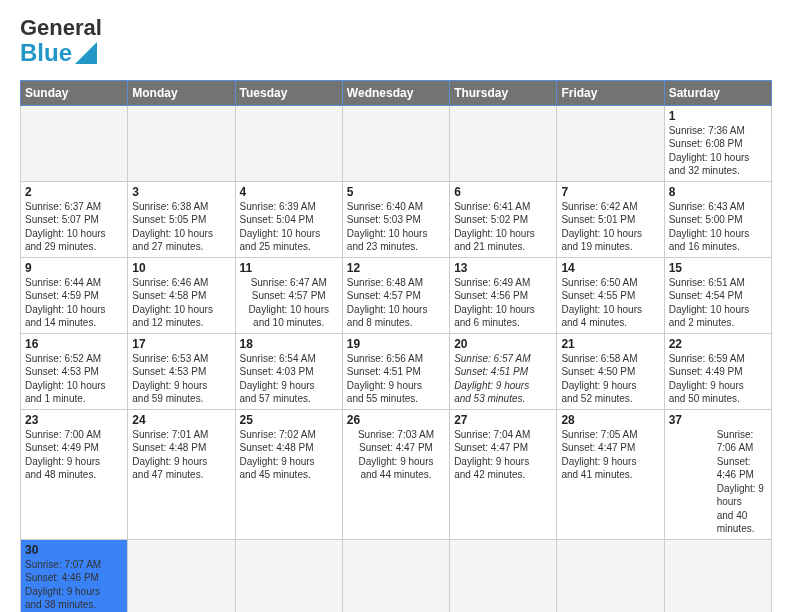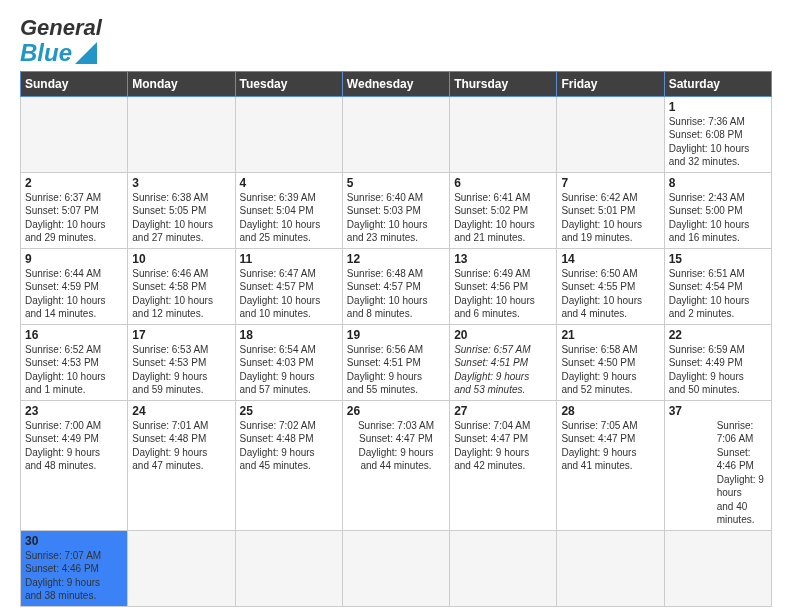--- a/index.html
+++ b/index.html
@@ -12,22 +12,21 @@
     }
     .page {
       width: 792px;
       min-height: 612px;
       padding: 16px 20px 10px 20px;
     }
     .header-area {
       display: flex;
       justify-content: space-between;
       align-items: flex-start;
-      margin-bottom: 4px;
-      font-style: italic;
+      margin-bottom: 13px;
     }
     .logo {
       display: flex;
       flex-direction: column;
       align-items: flex-start;
     }
     .logo-wrapper {
       display: flex;
       align-items: center;
       gap: 2px;
@@ -45,21 +44,21 @@
       font-size: 14px;
       color: #444;
     }
     
     .calendar {
       width: 100%;
       border-collapse: collapse;
       table-layout: fixed;
     }
     .calendar thead th {
-      background: #404040;
+      background: #737373;
       color: #fff;
       font-size: 12px;
       font-weight: bold;
       padding: 5px 4px;
       text-align: left;
       border: 1px solid #5a8dd4;
     }
     .calendar tbody td {
       border: 1px solid #ccc;
       vertical-align: top;
@@ -186,21 +185,21 @@
           </td>
           <td>
             <span class="day-number">7</span>
             <div class="day-info" style="white-space: pre-line;">Sunrise: 6:42 AM
 Sunset: 5:01 PM
 Daylight: 10 hours
 and 19 minutes.</div>
           </td>
           <td>
             <span class="day-number">8</span>
-            <div class="day-info" style="white-space: pre-line;">Sunrise: 2:43 AM
+            <div class="day-info" style="white-space: pre-line;">Sunrise: 6:43 AM
 Sunset: 5:00 PM
 Daylight: 10 hours
 and 16 minutes.</div>
           </td>
         </tr>
         <tr>
           <td>
             <span class="day-number">9</span>
             <div class="day-info" style="white-space: pre-line;">Sunrise: 6:44 AM
 Sunset: 4:59 PM
@@ -209,21 +208,21 @@
           </td>
           <td>
             <span class="day-number">10</span>
             <div class="day-info" style="white-space: pre-line;">Sunrise: 6:46 AM
 Sunset: 4:58 PM
 Daylight: 10 hours
 and 12 minutes.</div>
           </td>
           <td>
             <span class="day-number">11</span>
-            <div class="day-info" style="white-space: pre-line;">Sunrise: 6:47 AM
+            <div class="day-info" style="white-space: pre-line; text-align: center;">Sunrise: 6:47 AM
 Sunset: 4:57 PM
 Daylight: 10 hours
 and 10 minutes.</div>
           </td>
           <td>
             <span class="day-number">12</span>
             <div class="day-info" style="white-space: pre-line;">Sunrise: 6:48 AM
 Sunset: 4:57 PM
 Daylight: 10 hours
 and 8 minutes.</div>

